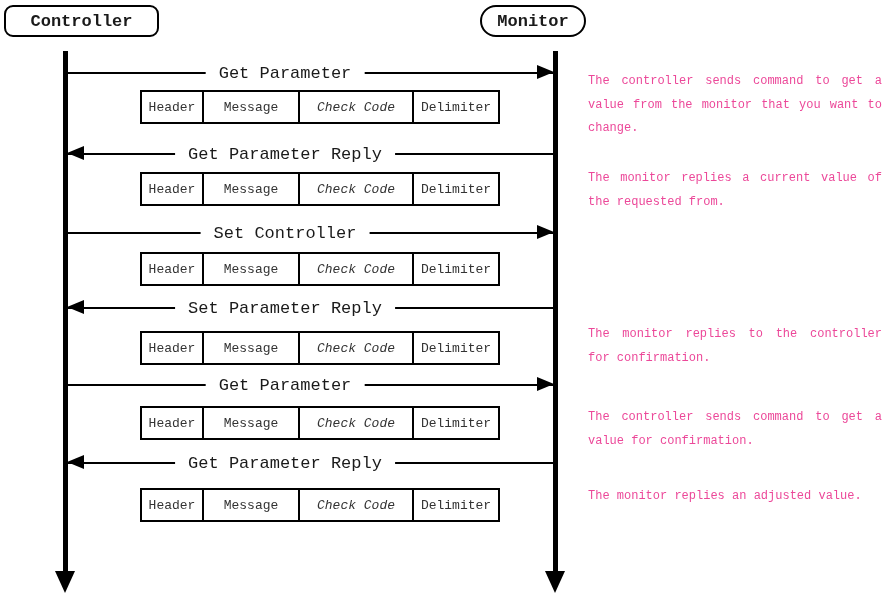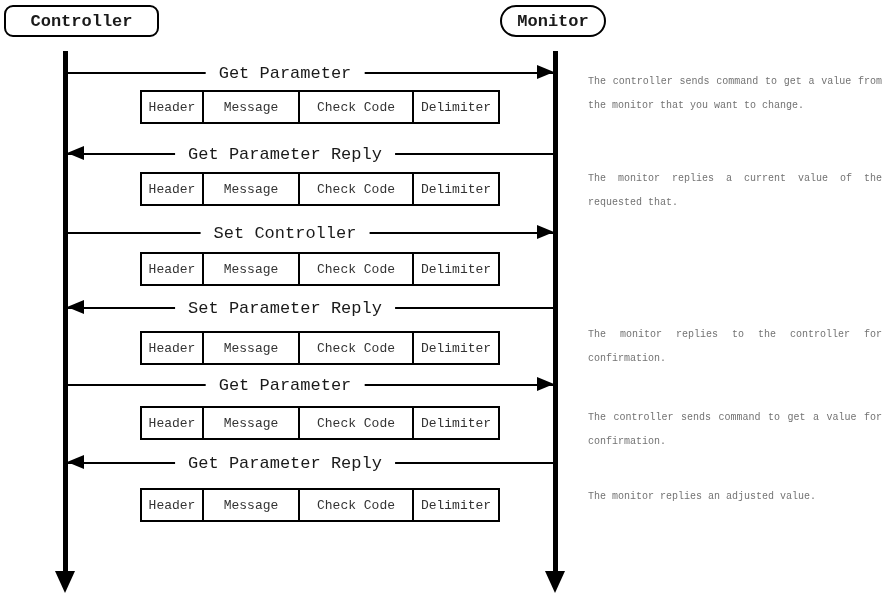--- a/index.html
+++ b/index.html
@@ -20,21 +20,21 @@
   
   .actor-box{
     position:absolute;top:5px;height:32px;
     border:2px solid var(--line);
     box-sizing:border-box;
     display:flex;align-items:center;justify-content:center;
     font-weight:bold;font-size:17px;letter-spacing:0;
     background:var(--bg);
   }
   .actor-controller{left:4px;width:155px;border-radius:9px;}
-  .actor-monitor{left:500px;width:106px;border-radius:16px;}
+  .actor-monitor{left:480px;width:106px;border-radius:16px;}
   
   .lifeline{
     position:absolute;top:51px;height:522px;width:5px;
     background:var(--line);
   }
   .lifeline-left{left:63px;}
   .lifeline-right{left:553px;}
   .lifeline-head{
     position:absolute;top:571px;width:0;height:0;
     border-left:10px solid transparent;
@@ -78,26 +78,26 @@
   }
   .packet .cell{
     box-sizing:border-box;
     border-right:2px solid var(--line);
     display:flex;align-items:center;justify-content:center;
     font-size:13px;color:var(--cell-text);white-space:nowrap;
   }
   .packet .cell:last-child{border-right:none;border-radius:11px;}
   .cell-header{width:62px;font-family:Liberation Mono, monospace;}
   .cell-message{width:96px;}
-  .cell-checkcode{width:114px;}
+  .cell-checkcode{width:114px;font-style:italic;}
   .cell-delimiter{width:84px;flex:1;}
   
   .desc{
     position:absolute;left:588px;width:294px;margin:0;
-    font-size:10px;line-height:23.5px;color:#737373;
+    font-size:12px;line-height:23.5px;color:#ec4899;
     text-align:justify;text-align-last:left;
   }
 </style>
 </head>
 <body>
 
 <div class="canvas">
 
   <div class="actor-box actor-controller">Controller</div>
   <div class="actor-box actor-monitor">Monitor</div>
@@ -157,18 +157,18 @@
     <div class="cell cell-delimiter">Delimiter</div>
   </div>
   <div class="packet" style="top:488px">
     <div class="cell cell-header">Header</div>
     <div class="cell cell-message">Message</div>
     <div class="cell cell-checkcode">Check Code</div>
     <div class="cell cell-delimiter">Delimiter</div>
   </div>
 
   <p class="desc" style="top:70px">The controller sends command to get a value from the monitor that you want to change.</p>
-  <p class="desc" style="top:167px">The monitor replies a current value of the requested that.</p>
+  <p class="desc" style="top:167px">The monitor replies a current value of the requested from.</p>
   <p class="desc" style="top:406px">The controller sends command to get a value for confirmation.</p>
   <p class="desc" style="top:323px">The monitor replies to the controller for confirmation.</p>
   <p class="desc" style="top:485px">The monitor replies an adjusted value.</p>
 
 </div>
 
 </body></html>

